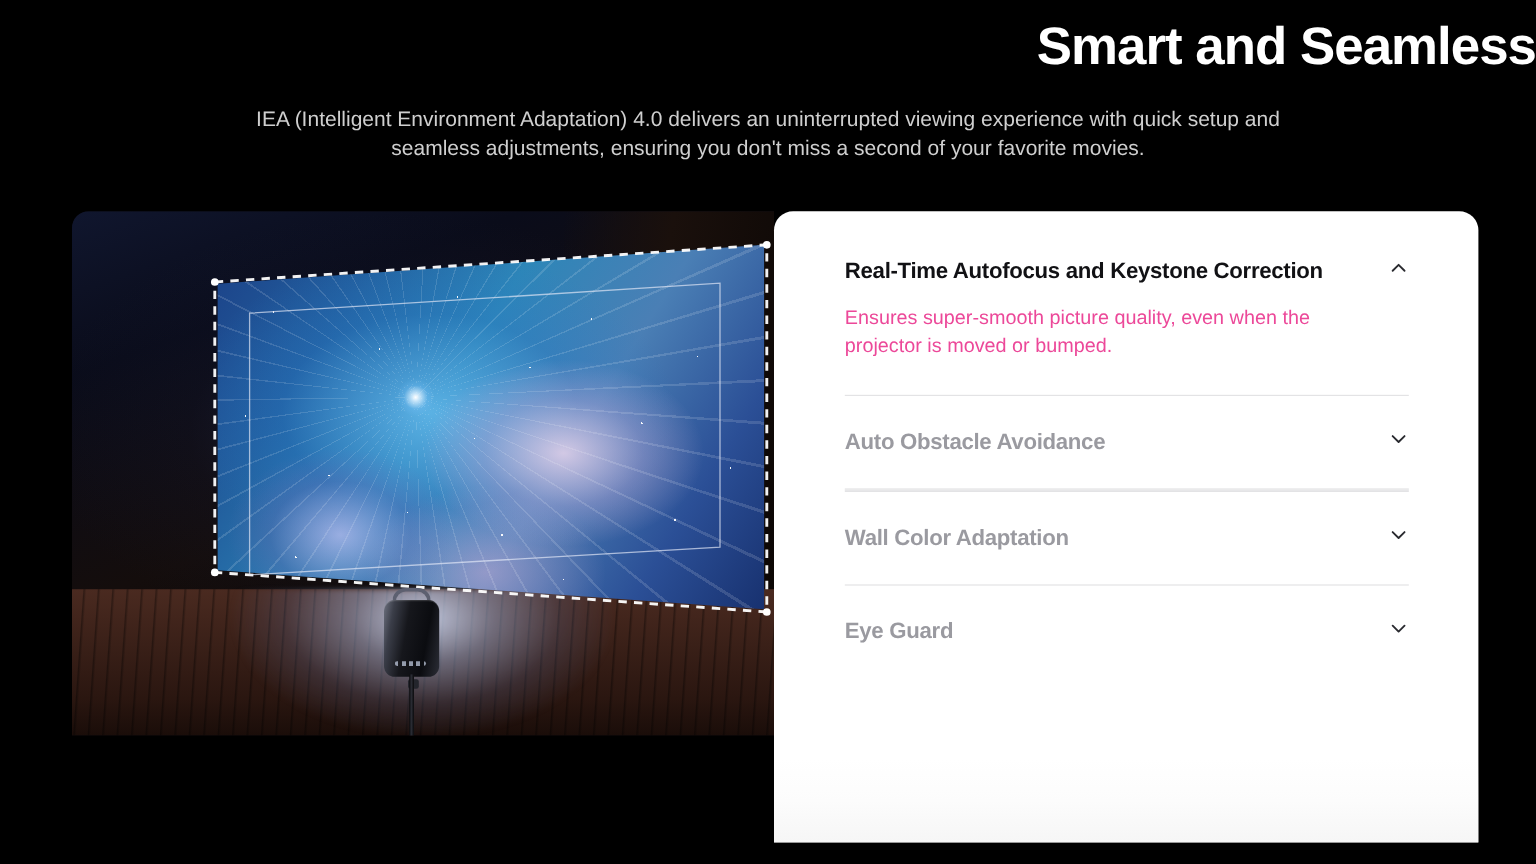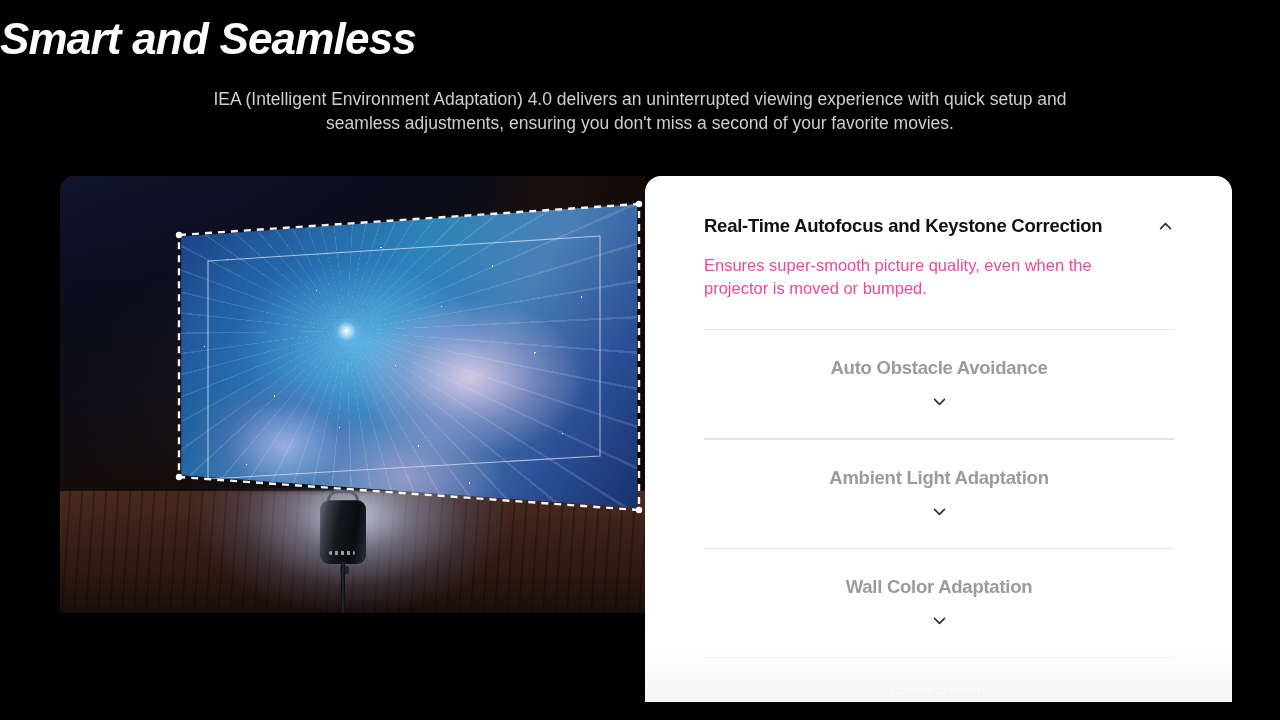--- a/index.html
+++ b/index.html
@@ -21,27 +21,26 @@
     background: #000000;
     overflow: hidden;
   }
 
   
   .headline {
     position: absolute;
     top: 12px;
     left: 0;
     width: 1280px;
-    text-align: left;
+    text-align: right;
     font-size: 44px;
     line-height: 54px;
     font-weight: 700;
     letter-spacing: -0.8px;
     color: #ffffff;
-    font-style: italic;
   }
 
   .subhead {
     position: absolute;
     top: 88px;
     left: 50%;
     transform: translateX(-50%);
     width: 920px;
     text-align: center;
     font-size: 17.5px;
@@ -258,21 +257,21 @@
     left: 0; right: 0; bottom: 0;
     height: 70px;
     background: linear-gradient(180deg, rgba(255,255,255,0) 0%, rgba(252,252,252,0.86) 46%, rgba(246,246,246,1) 100%);
     pointer-events: none;
   }
 
   .acc-item { position: relative; }
 
   .acc-head {
     display: flex;
-    align-items: center;
+    align-items: flex-start;
     justify-content: space-between;
     gap: 14px;
     cursor: pointer;
     user-select: none;
   }
   .acc-title {
     font-size: 18.5px;
     font-weight: 700;
     letter-spacing: -0.25px;
   }
@@ -280,21 +279,21 @@
   .acc-item.closed .acc-title { color: #9a9aa0; }
 
   .acc-body {
     font-size: 16.5px;
     line-height: 23px;
     color: #ec4899;
     max-width: 452px;
   }
   .acc-item.open .acc-head { padding: 6px 0 0 0; }
   .acc-item.open .acc-body { margin-top: 17px; padding-bottom: 29px; }
-  .acc-item.closed .acc-head { padding: 27px 0 28px 0; flex-direction: column; }
+  .acc-item.closed .acc-head { padding: 27px 0 28px 0; }
 
   .chev {
     flex: 0 0 auto;
     width: 17px;
     height: 17px;
     display: block;
     color: #2a2b30;
   }
   .chev svg { display: block; width: 17px; height: 17px; }
 
@@ -376,30 +375,20 @@
             <svg viewBox="0 0 24 24" fill="none" stroke="currentColor" stroke-width="2.2" stroke-linecap="round" stroke-linejoin="round">
               <polyline points="5 9 12 16 19 9"></polyline>
             </svg>
           </span>
         </div>
       </div>
       <div class="divider"></div>
 
       <div class="divider"></div>
 
-      <div class="acc-item closed">
-        <div class="acc-head">
-          <span class="acc-title">Ambient Light Adaptation</span>
-          <span class="chev">
-            <svg viewBox="0 0 24 24" fill="none" stroke="currentColor" stroke-width="2.2" stroke-linecap="round" stroke-linejoin="round">
-              <polyline points="5 9 12 16 19 9"></polyline>
-            </svg>
-          </span>
-        </div>
-      </div>
       <div class="divider"></div>
 
       <div class="acc-item closed">
         <div class="acc-head">
           <span class="acc-title">Wall Color Adaptation</span>
           <span class="chev">
             <svg viewBox="0 0 24 24" fill="none" stroke="currentColor" stroke-width="2.2" stroke-linecap="round" stroke-linejoin="round">
               <polyline points="5 9 12 16 19 9"></polyline>
             </svg>
           </span>

